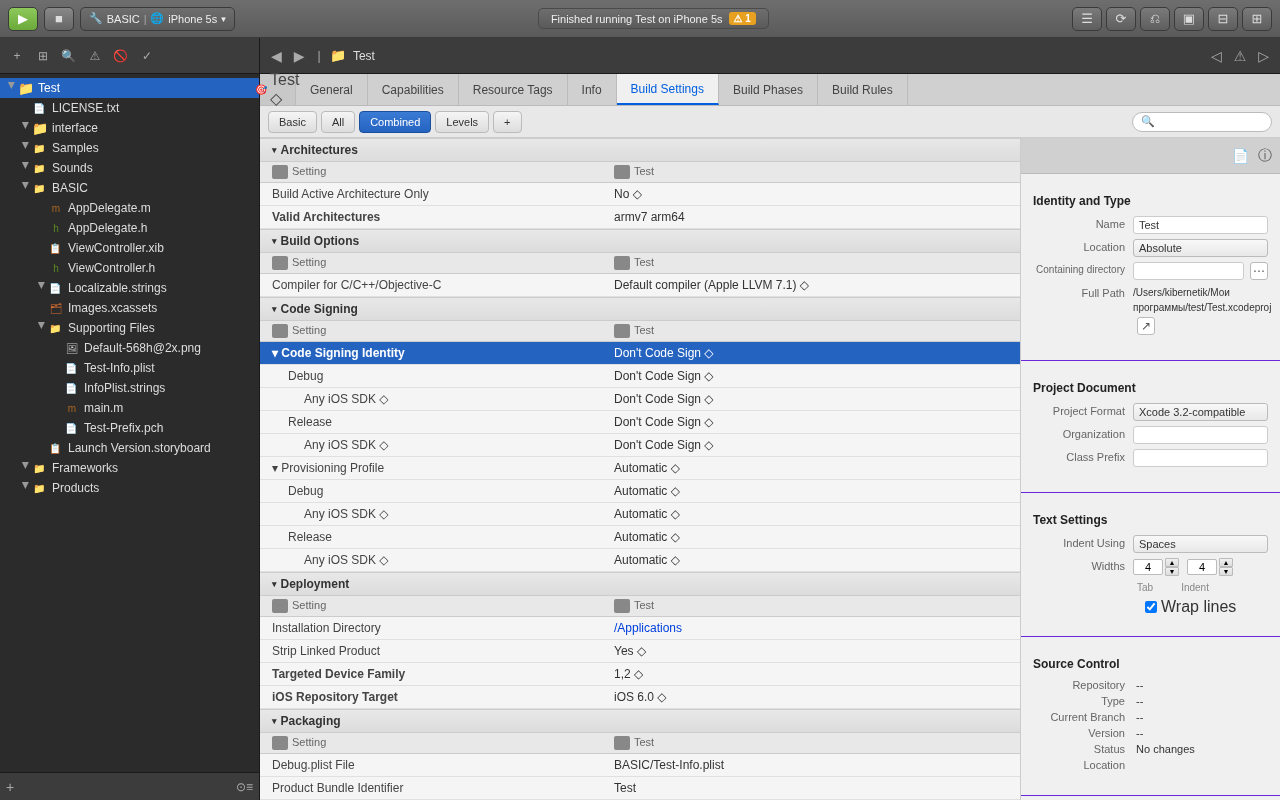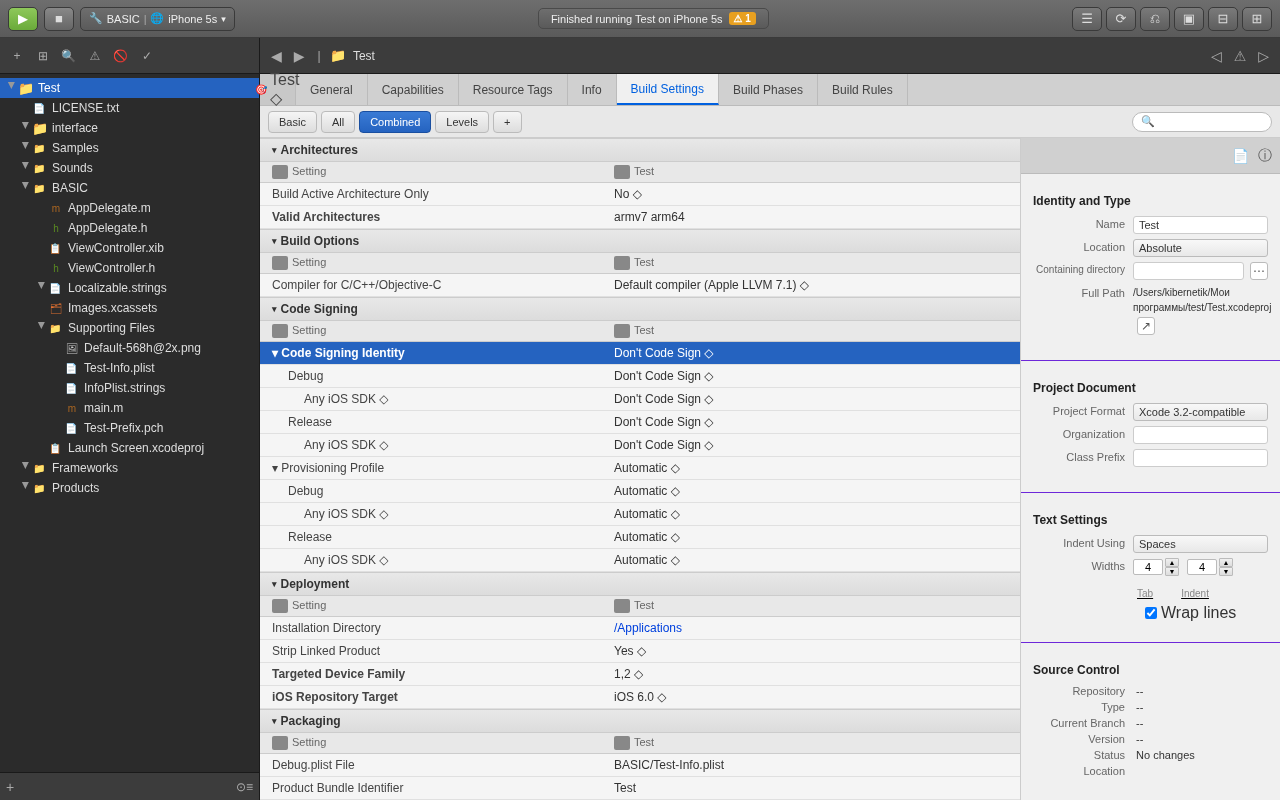--- a/index.html
+++ b/index.html
@@ -346,21 +346,21 @@
 
       <div class="tree-item indent-3">
         <span class="arrow"></span>
         <span class="icon file-icon">📄</span>
         <span>Test-Prefix.pch</span>
       </div>
 
       <div class="tree-item indent-2">
         <span class="arrow"></span>
         <span class="icon file-icon" style="color:#5a9cef;">📋</span>
-        <span>Launch Screen.xcodeproj</span>
+        <span>Launch Version.storyboard</span>
       </div>
 
       <div class="tree-item indent-1">
         <span class="arrow open">▶</span>
         <span class="icon folder-icon">📁</span>
         <span>Frameworks</span>
       </div>
 
       <div class="tree-item indent-1">
         <span class="arrow open">▶</span>
@@ -665,21 +665,21 @@
                   </div>
                 </div>
                 <div class="stepper-group">
                   <input class="stepper-input" type="text" value="4" style="">
                   <div class="stepper-btns">
                     <button class="stepper-btn">▲</button>
                     <button class="stepper-btn">▼</button>
                   </div>
                 </div>
               </div>
-              <div style="display:flex; gap:24px; margin-top:12px;text-decoration:underline;">
+              <div style="display:flex; gap:24px; margin-top:6px;">
                 <span class="label-sm">Tab</span>
                 <span class="label-sm">Indent</span>
               </div>
             </div>
           </div>
           <div class="rp-checkbox-row">
             <span style="width:108px;"></span>
             <input type="checkbox" class="rp-checkbox" checked="" style="">
             <span style="font-size:16px; color:#333;">Wrap lines</span>
           </div>

